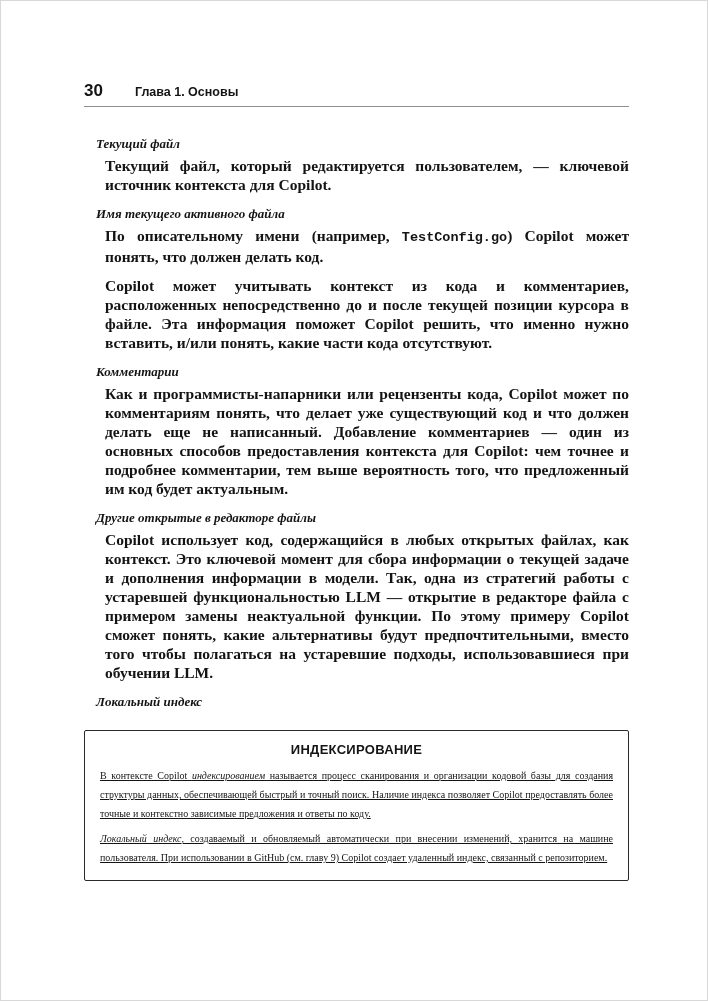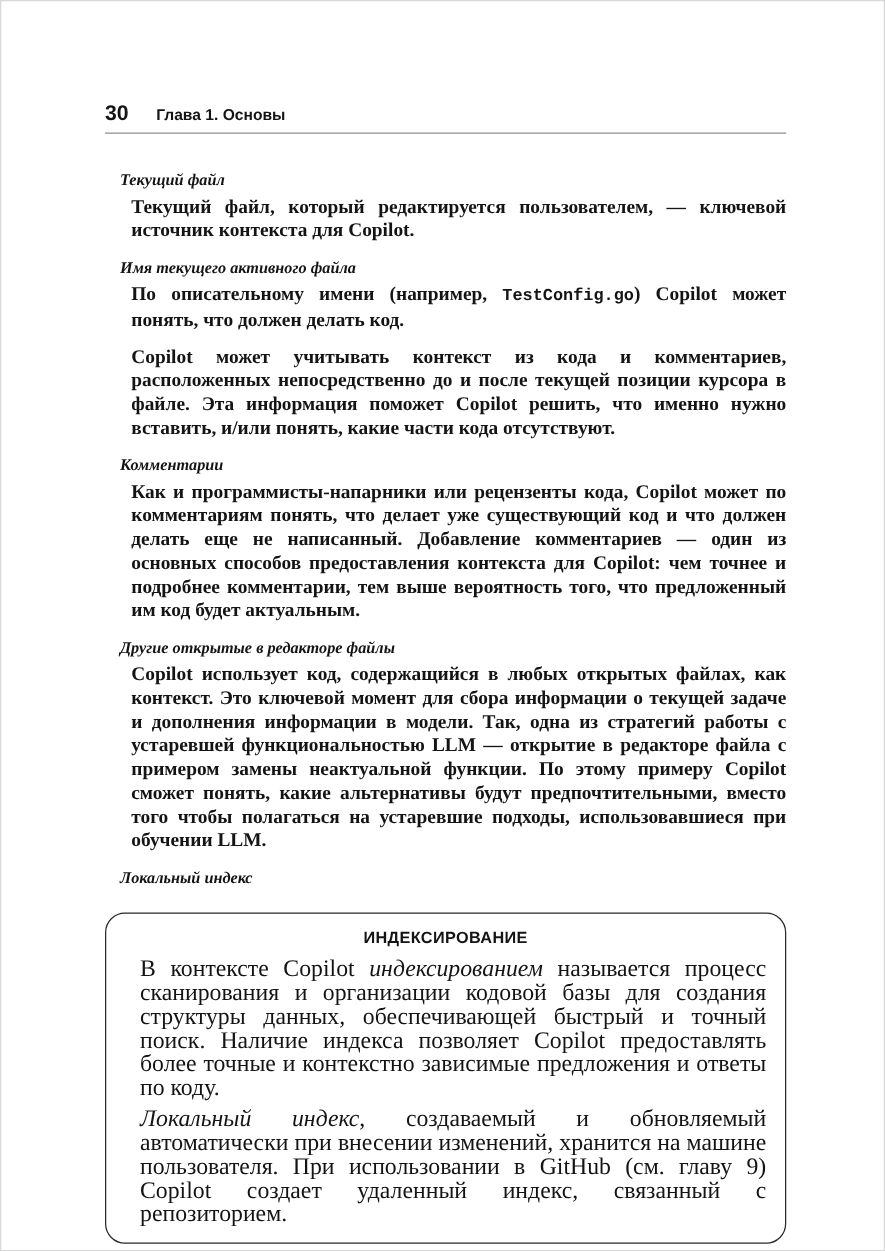--- a/index.html
+++ b/index.html
@@ -10,21 +10,21 @@
     box-sizing: border-box;
     background: #ffffff;
     border: 1px solid #d8d8d8;
     padding: 44px 78px 0 83px;
     font-family: "Liberation Serif", serif;
     color: #141414;
   }
   .page-header {
     display: flex;
     align-items: baseline;
-    gap: 22px;
+    gap: 32px;
     font-family: "Liberation Sans", sans-serif;
     margin-bottom: 5px;
   }
   .page-number {
     font-size: 17px;
     font-weight: bold;
   }
   .chapter-title {
     font-size: 12.5px;
     font-weight: bold;
@@ -51,36 +51,37 @@
     text-align: justify;
     font-weight: bold;
   }
   .mono {
     font-family: "Liberation Mono", "DejaVu Sans Mono", monospace;
     font-size: 13.5px;
   }
   .callout {
     margin-top: 19px;
     border: 1.5px solid #2a2a2a;
-    border-radius: 16px;
+    border-radius: 2px;
     padding: 11px 15px 13px 15px;
   }
   .callout-title {
     font-family: "Liberation Sans", sans-serif;
     font-size: 13px;
     font-weight: bold;
     text-align: center;
     letter-spacing: 0.3px;
     margin: 0 0 9px 0;
   }
   .callout-body {
-    margin: 0 0 6px 12px;
-    font-size: 19px;
+    margin: 0 0 6px 0;
+    font-size: 10px;
     line-height: 19px;
     text-align: justify;
+    text-decoration: underline;
   }
   .callout-body:last-child { margin-bottom: 0; }
   em { font-style: italic; }
 </style>
 </head>
 <body>
 
 <div class="page">
 
   <header class="page-header">

